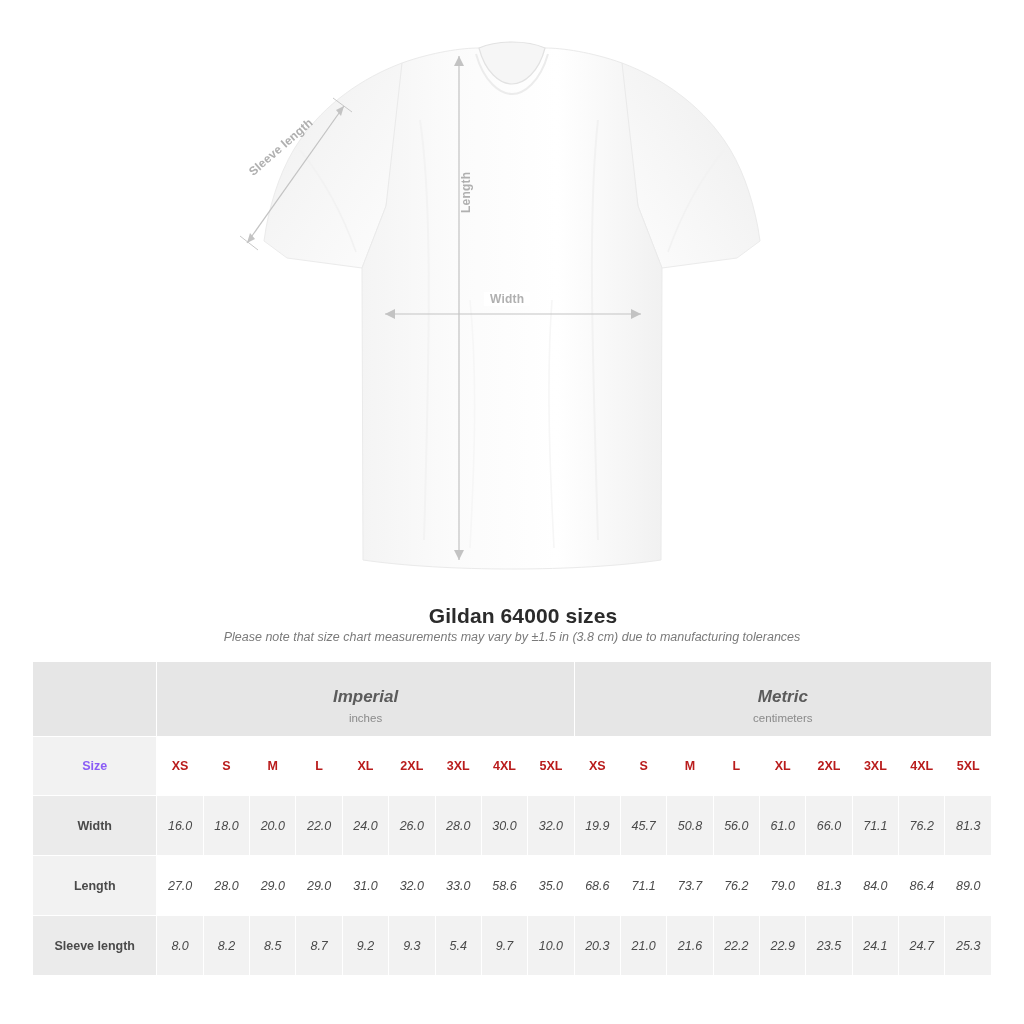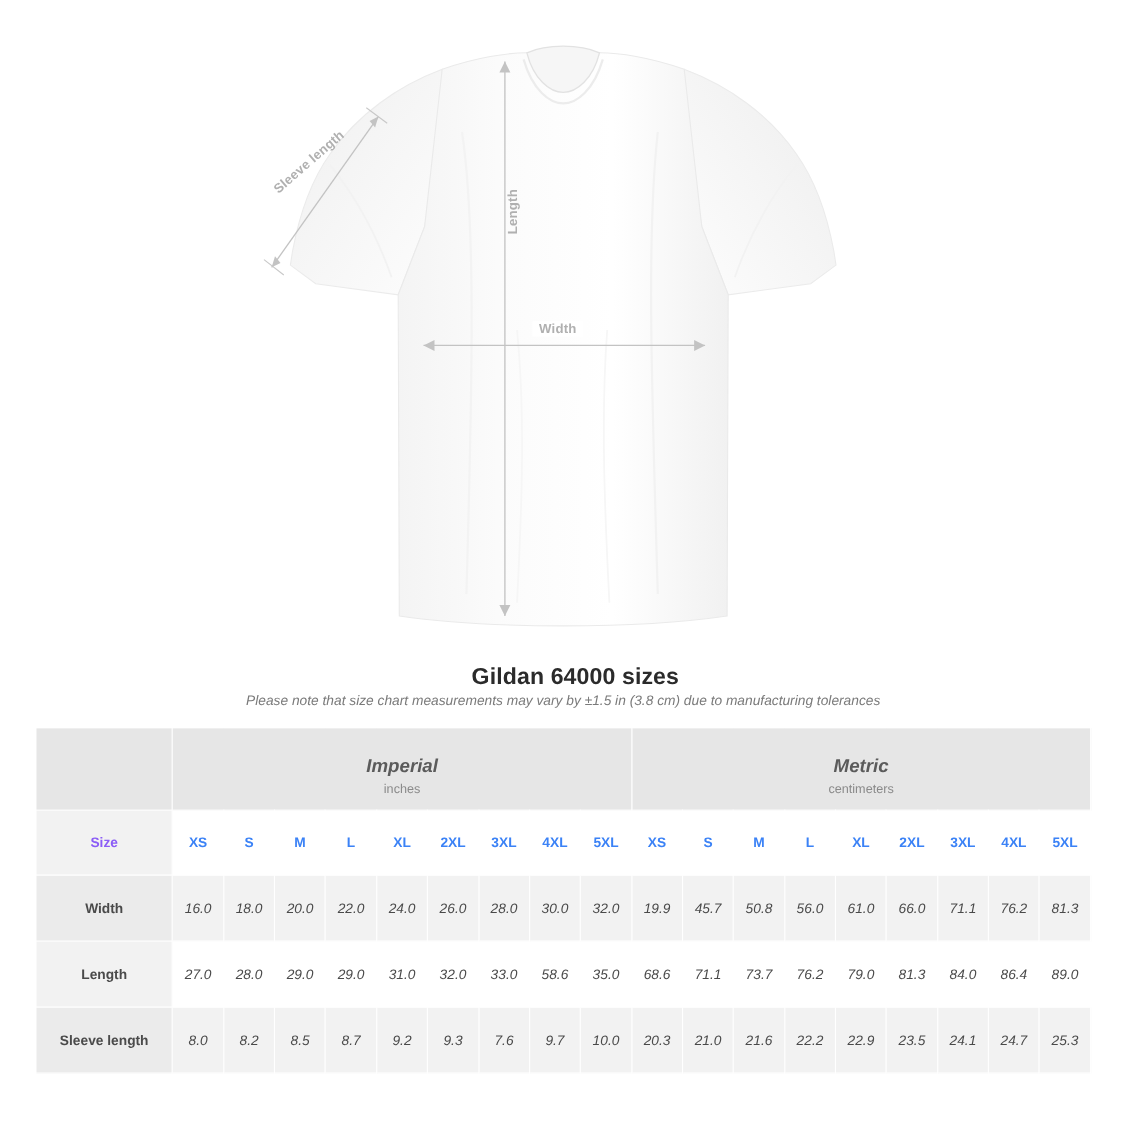--- a/index.html
+++ b/index.html
@@ -127,21 +127,21 @@
   }
   tr.size-row td.rowhead {
     background: #f2f2f2;
     font-weight: bold;
     font-size: 12.5px;
     color: #8b5cf6;
   }
   tr.size-row td.sizecell {
     font-weight: bold;
     font-size: 12.5px;
-    color: #3b82f6;
+    color: #b91c1c;
   }
 
   
   tr.data-row td {
     height: 59px;
   }
   tr.data-row td.rowhead {
     background: #f2f2f2;
     font-weight: bold;
     font-size: 12.5px;
@@ -336,21 +336,21 @@
       </tr>
 
       <tr class="data-row alt">
         <td class="rowhead">Sleeve length</td>
         <td class="valcell">8.0</td>
         <td class="valcell">8.2</td>
         <td class="valcell">8.5</td>
         <td class="valcell">8.7</td>
         <td class="valcell">9.2</td>
         <td class="valcell">9.3</td>
-        <td class="valcell">7.6</td>
+        <td class="valcell">5.4</td>
         <td class="valcell">9.7</td>
         <td class="valcell">10.0</td>
         <td class="valcell">20.3</td>
         <td class="valcell">21.0</td>
         <td class="valcell">21.6</td>
         <td class="valcell">22.2</td>
         <td class="valcell">22.9</td>
         <td class="valcell">23.5</td>
         <td class="valcell">24.1</td>
         <td class="valcell">24.7</td>

